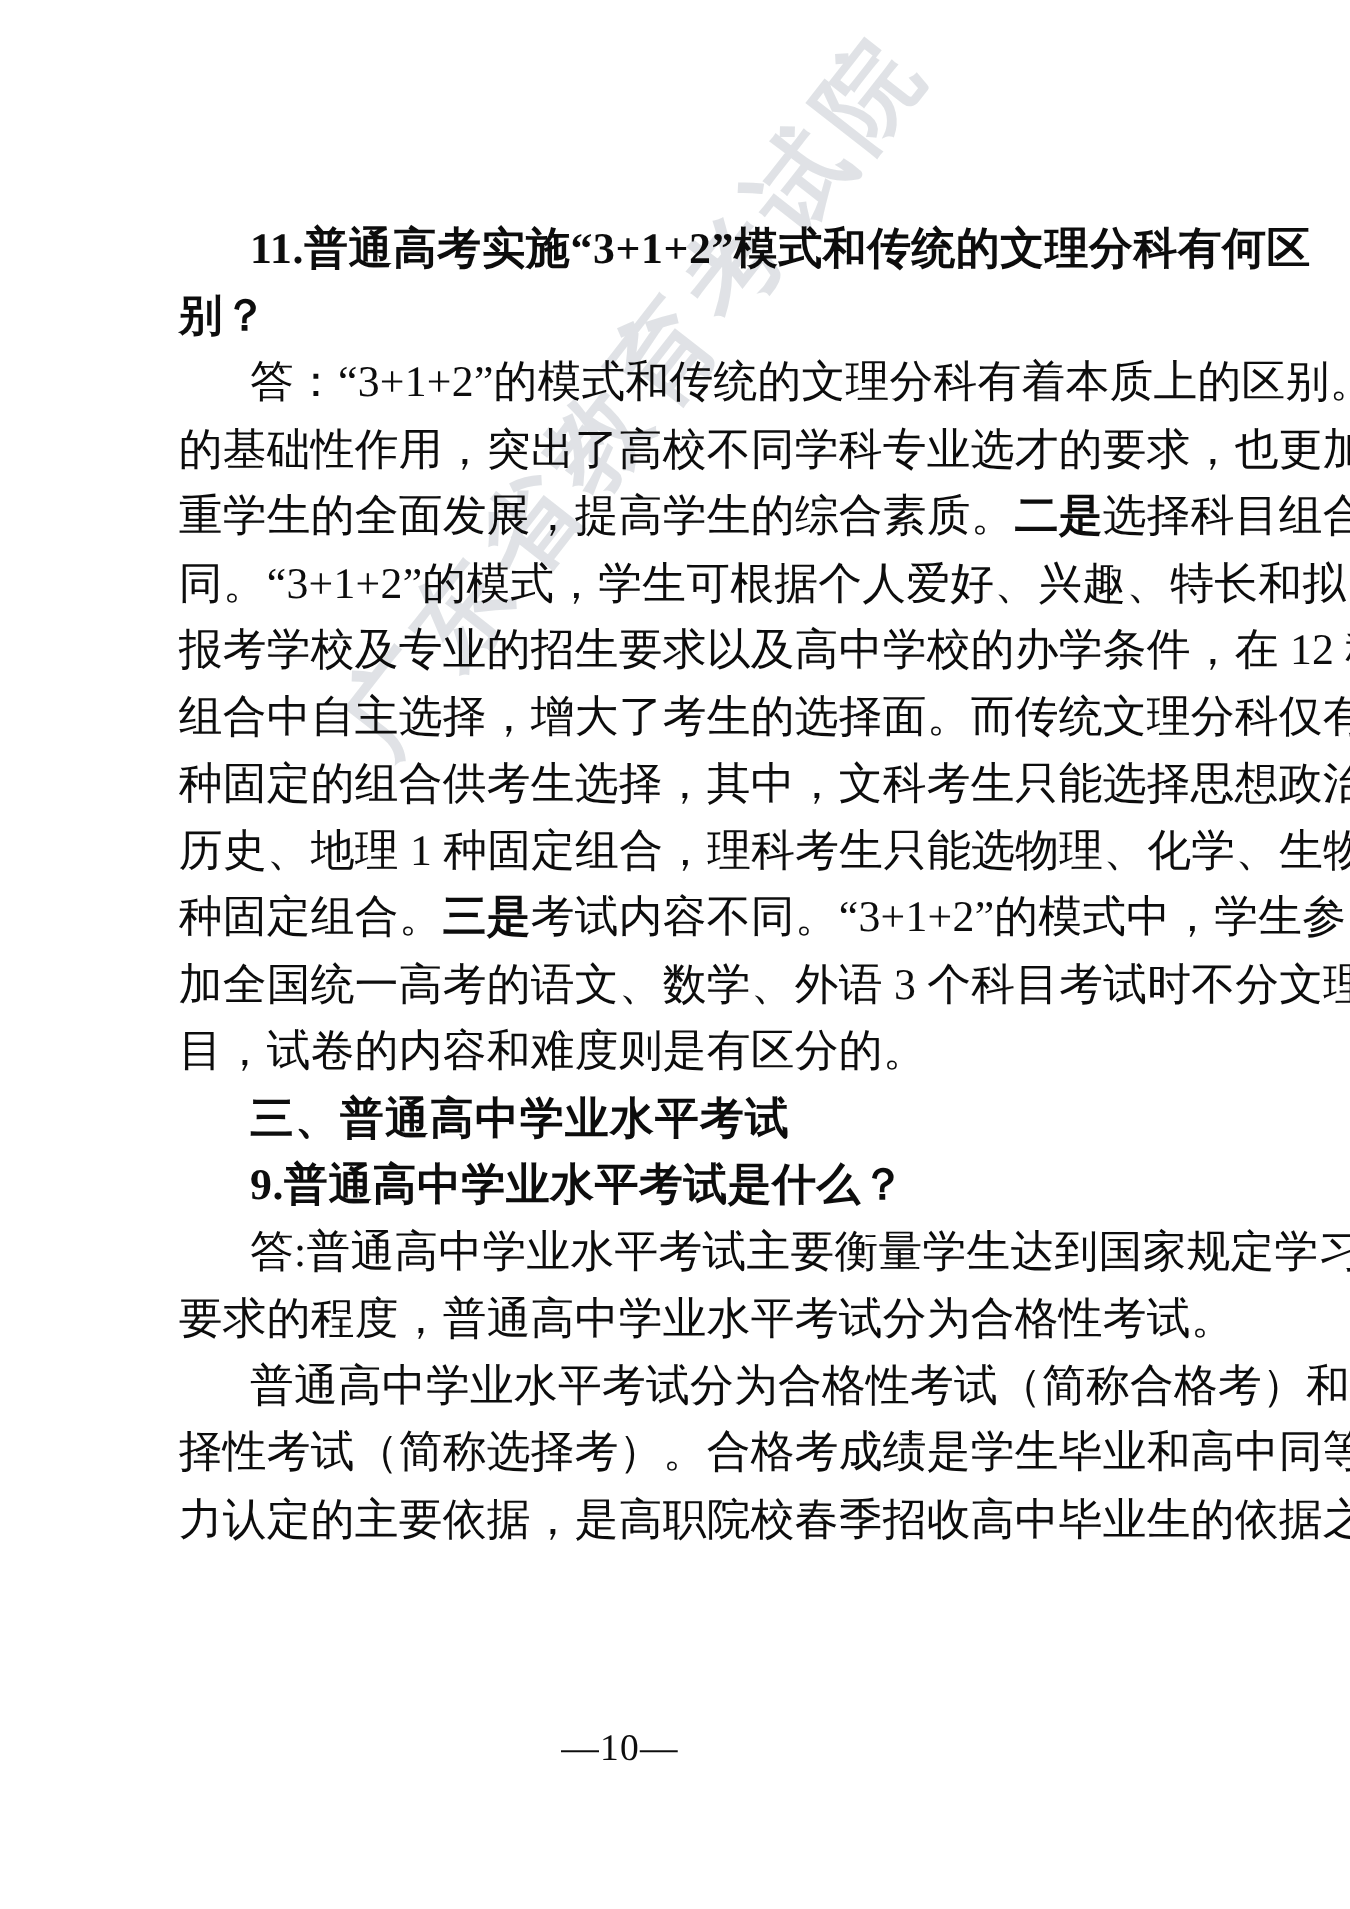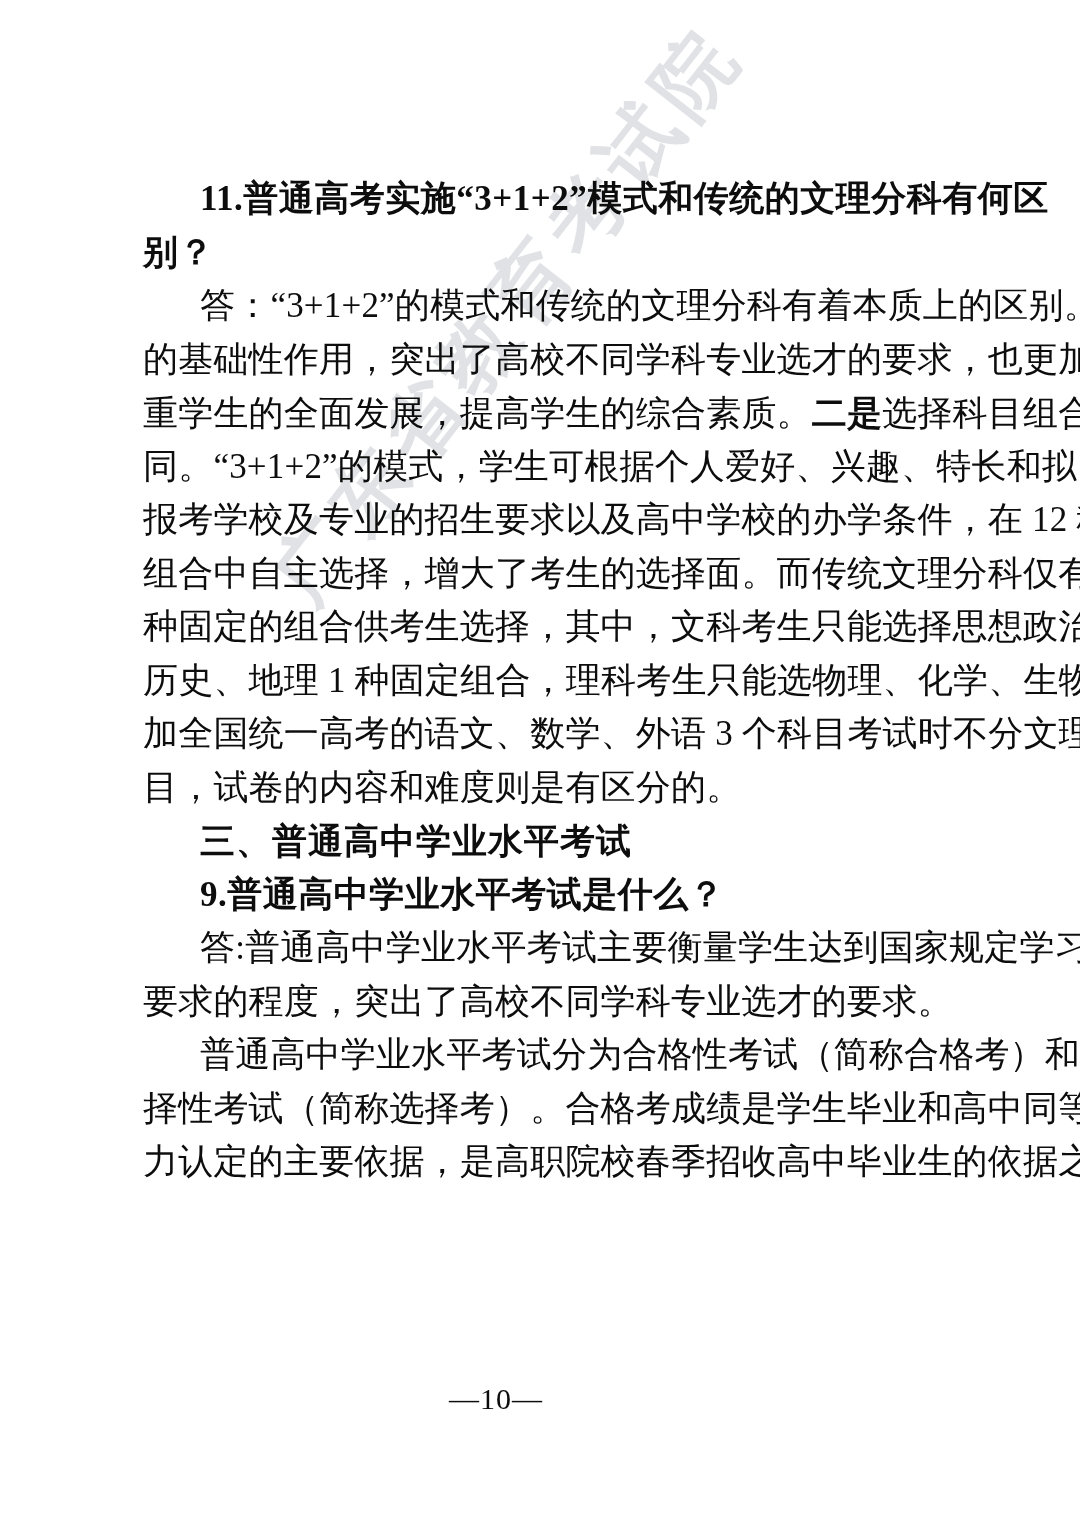--- a/index.html
+++ b/index.html
@@ -111,26 +111,27 @@
       <div class="line q-head indent"><span>11.普通高考实施“3+1+2”模式和传统的文理分科有何区</span></div>
       <div class="line q-head"><span>别？</span></div>
       <div class="line indent"><span>答：“3+1+2”的模式和传统的文理分科有着本质上的区别。</span></div>
       <div class="line "><span>的基础性作用，突出了高校不同学科专业选才的要求，也更加注</span></div>
       <div class="line "><span>重学生的全面发展，提高学生的综合素质。</span><span class="mk">二是</span><span>选择科目组合不</span></div>
       <div class="line "><span>同。“3+1+2”的模式，学生可根据个人爱好、兴趣、特长和拟</span></div>
       <div class="line "><span>报考学校及专业的招生要求以及高中学校的办学条件，在 12 种</span></div>
       <div class="line "><span>组合中自主选择，增大了考生的选择面。而传统文理分科仅有 2</span></div>
       <div class="line "><span>种固定的组合供考生选择，其中，文科考生只能选择思想政治、</span></div>
       <div class="line "><span>历史、地理 1 种固定组合，理科考生只能选物理、化学、生物 1</span></div>
+      <div class="line "><span>种固定组合。</span><span class="mk">三是</span><span>考试内容不同。“3+1+2”的模式中，学生参</span></div>
       <div class="line "><span>加全国统一高考的语文、数学、外语 3 个科目考试时不分文理，</span></div>
       <div class="line "><span>目，试卷的内容和难度则是有区分的。</span></div>
       <div class="line sec-head indent"><span>三、普通高中学业水平考试</span></div>
       <div class="line q-head indent"><span>9.普通高中学业水平考试是什么？</span></div>
       <div class="line indent"><span>答:普通高中学业水平考试主要衡量学生达到国家规定学习</span></div>
-      <div class="line "><span>要求的程度，突出了高校不同学科专业选才的要求。</span></div>
+      <div class="line "><span>要求的程度，普通高中学业水平考试分为合格性考试。</span></div>
       <div class="line indent"><span>普通高中学业水平考试分为合格性考试（简称合格考）和选</span></div>
       <div class="line "><span>择性考试（简称选择考）。合格考成绩是学生毕业和高中同等学</span></div>
       <div class="line "><span>力认定的主要依据，是高职院校春季招收高中毕业生的依据之</span></div>
     </div>
 
   <div id="footer">
     <span>—10—</span>
   </div>
 
 </div>

